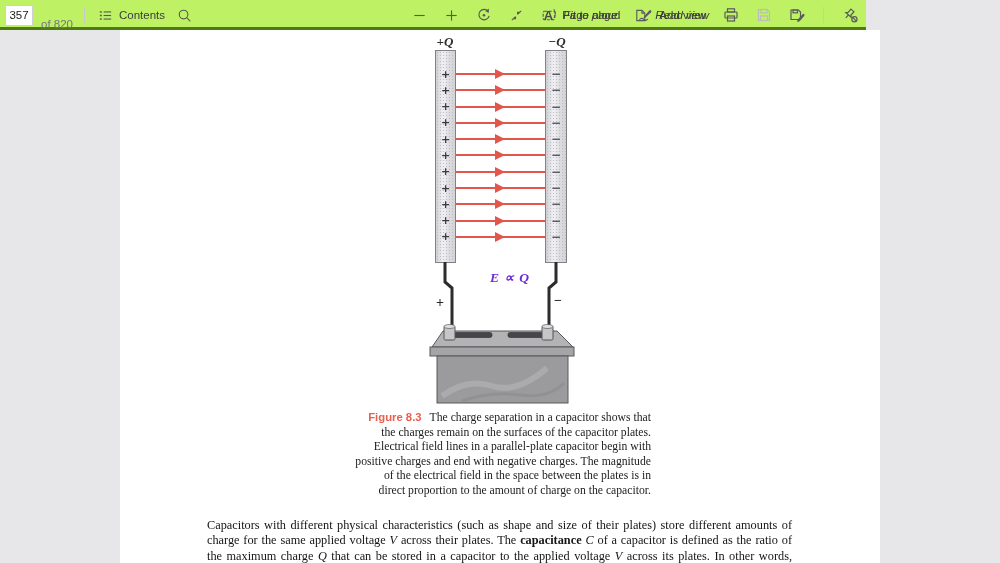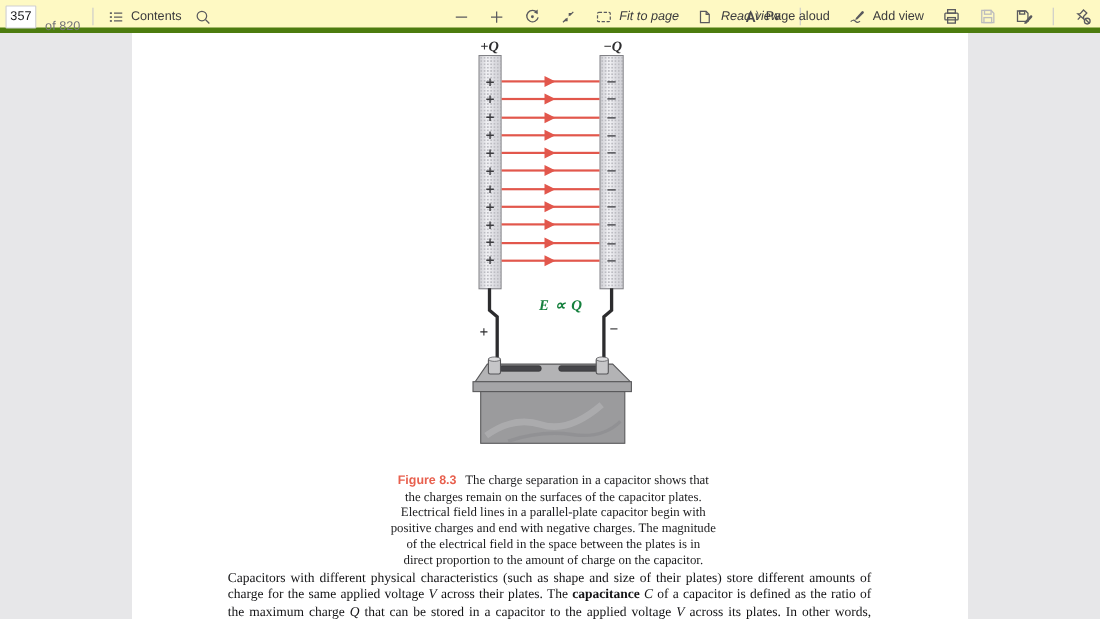--- a/index.html
+++ b/index.html
@@ -1,21 +1,21 @@
 <!DOCTYPE html>
 <html><head>
 <meta charset="utf-8">
 <style>
   * { margin:0; padding:0; box-sizing:border-box; }
   html,body { width:1000px; height:563px; overflow:hidden; background:#e7e7e9;
               font-family:"Liberation Sans", sans-serif; }
 
   
-  .toolbar { position:absolute; left:0; top:0; width:1000px; height:30px; background:#fef9c3;
-             border-bottom:5px solid #4d7c0f; display:flex; align-items:center; z-index:10; }
+  .toolbar { position:absolute; left:0; top:0; width:866px; height:30px; background:#bef264;
+             border-bottom:3px solid #4d7c0f; display:flex; align-items:center; z-index:10; }
   .tb-left { position:absolute; left:5px; top:0; height:30px; display:flex; align-items:center; gap:8px; }
   .tb-center { position:absolute; left:410px; top:0; height:30px; display:flex; align-items:center; gap:13px;font-style:italic; }
   .tb-right { position:absolute; right:6px; top:0; height:30px; display:flex; align-items:center; gap:13px; }
   .page-input { width:28px; height:21px; border:1px solid #cfcfd1; background:#fff; text-align:center;
                 font-size:11.5px; color:#1b1b1d; border-radius:1px; font-family:"Liberation Sans",sans-serif; }
   .tb-muted { font-size:11.5px; color:#76767a;margin-top:17px; }
   .tb-divider { width:1px; height:16px; background:#c9c9cb; margin:0 3px; }
   .tb-btn { display:flex; align-items:center; gap:6px; height:26px; padding:0 2px; border-radius:2px;
             cursor:default; color:#3b3b3d; font-size:11.5px; white-space:nowrap;text-align:center; }
   .tb-btn svg { display:block; }
@@ -45,29 +45,29 @@
   .charge-plus, .charge-minus { height:12px; display:flex; align-items:center; justify-content:center;
                 font:700 11px "DejaVu Sans", sans-serif; color:#3c3c40; }
   .charge-minus { color:#55555a; font-size:12px; }
   .field-lines { position:absolute; left:336px; top:43px; width:89px; height:165px;
                  display:flex; flex-direction:column; justify-content:space-between; }
   .field-line { position:relative; height:2px; background:var(--fl,#e2574c); }
   .field-line::after { content:""; position:absolute; left:44%; top:-4px;
                        border-left:10px solid var(--fl,#e2574c);
                        border-top:5px solid transparent; border-bottom:5px solid transparent; }
   .efield-label { position:absolute; left:352px; top:239px; width:76px; text-align:center;
-                  font:600 italic 13.5px "Liberation Serif", serif; color:#15803d; letter-spacing:1px; }
+                  font:600 italic 13.5px "Liberation Serif", serif; color:#6d28d9; letter-spacing:1px; }
   .term-label { position:absolute; width:16px; text-align:center;
                 font:700 14px "Liberation Serif", serif; color:#2a2a2c; }
   .term-pos { left:312px; top:265px; } .term-neg { left:430px; top:263px; }
   .battery-svg { position:absolute; left:300px; top:230px; }
 
   
-  .caption { position:absolute; left:235px; top:400px; width:296px;
-             font:11.7px/14.6px "Liberation Serif", serif; color:#1c1c1e; text-align:center; }
+  .caption { position:absolute; left:235px; top:380px; width:296px;
+             font:11.7px/14.6px "Liberation Serif", serif; color:#1c1c1e; text-align:right; }
   .seg-label { font-family:"Liberation Sans", sans-serif; font-weight:700; font-size:11.3px; margin-right:8px; }
 
   
   .body-par { position:absolute; left:87px; top:488px; width:585px;
               font:12.3px/15.3px "Liberation Serif", serif; color:#141416; text-align:justify; }
   .seg-italic { font-style:italic; }
   .seg-bold { font-weight:700; }
 </style>
 </head>
 <body>

